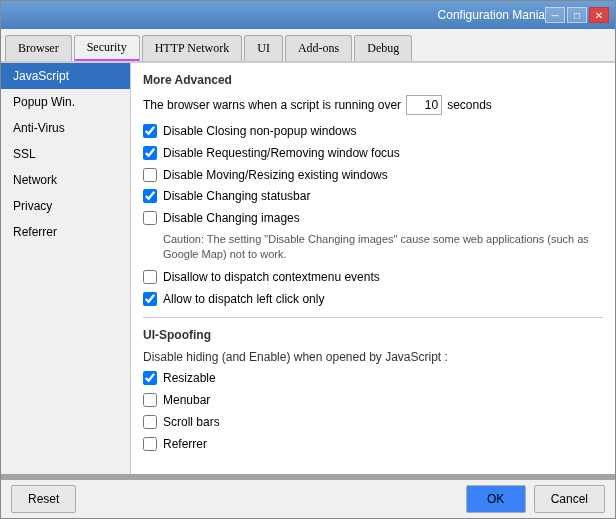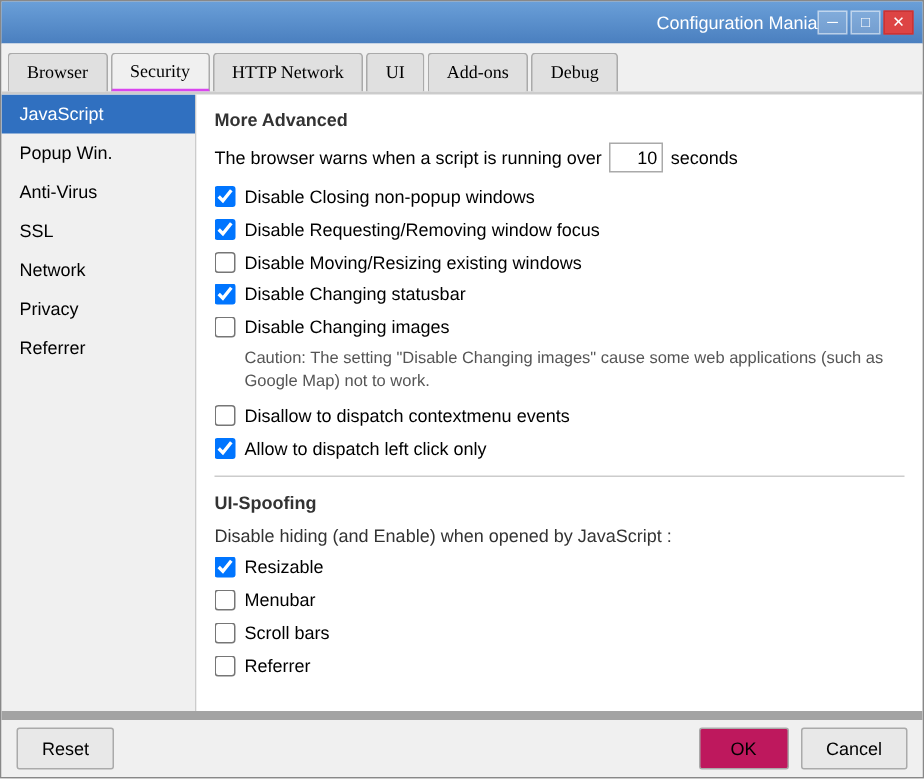--- a/index.html
+++ b/index.html
@@ -194,21 +194,21 @@
     .btn {
       padding: 4px 16px;
       font-size: 12px;
       cursor: pointer;
       border: 1px solid #aaa;
       background: #e8e8e8;
       border-radius: 2px;
       height: 28px;
     }
     .btn.ok {
-      background: #be185d;
+      background: #3b82f6;
       min-width: 60px;
     }
   </style>
 </head>
 <body>
 
 <div class="window">
 
   <div class="title-bar">
     <span style="width:60px"></span>

